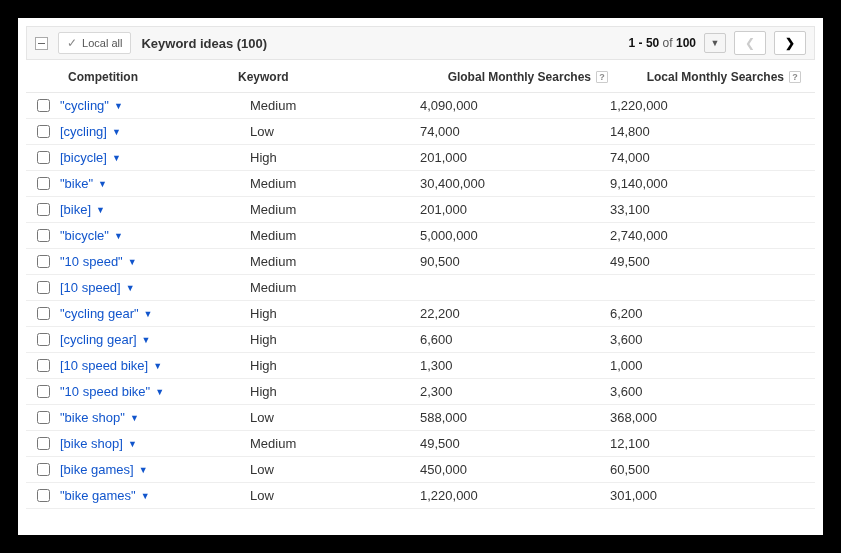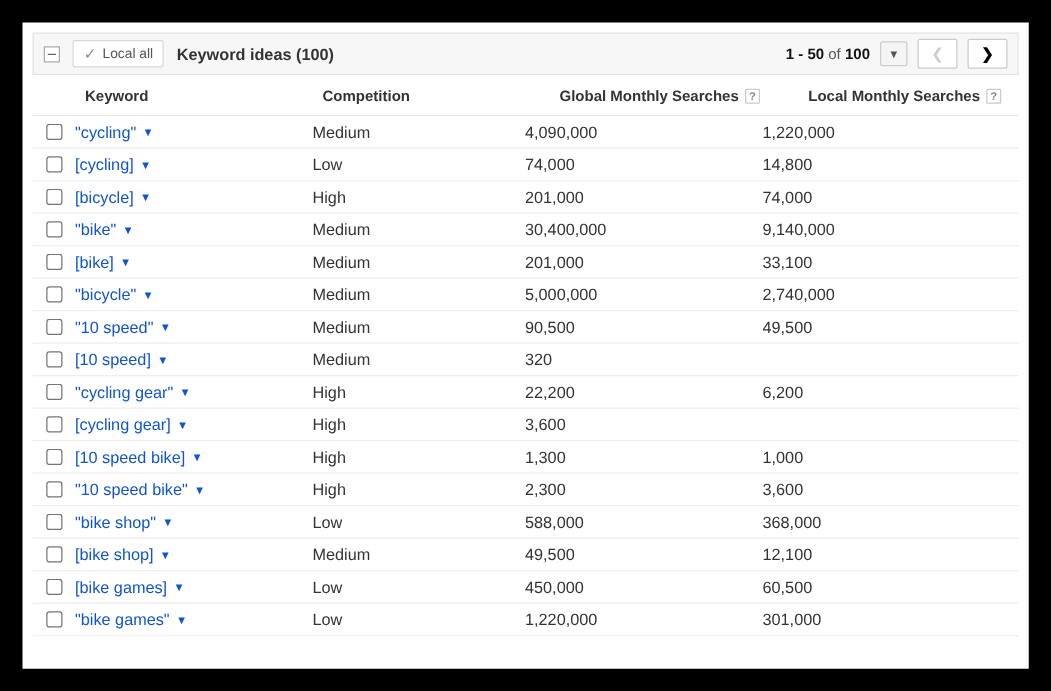--- a/index.html
+++ b/index.html
@@ -158,22 +158,22 @@
         <span>❮</span>
       </div>
       <div class="nav-btn enabled">
         <span>❯</span>
       </div>
     </div>
   </div>
 
   <div class="table-head">
     <div class="col-check"></div>
+    <div class="th col-comp">Competition</div>
     <div class="th col-kw">Keyword</div>
-    <div class="th col-comp">Competition</div>
     <div class="th right col-global">
       <span>Global Monthly Searches</span>
       <span class="help">?</span>
     </div>
     <div class="th right col-local">
       <span>Local Monthly Searches</span>
       <span class="help">?</span>
     </div>
   </div>
 
@@ -292,23 +292,20 @@
       </div>
       <div class="row">
         <div class="col-check">
           <input type="checkbox" style="">
         </div>
         <div class="col-kw"><span class="kw-link">
             <span>[10 speed]</span>
             <span class="caret">▼</span>
           </span></div>
         <div class="col-comp"><span class="comp-val">Medium</span></div>
-        <div class="col-local">
-          <span class="num-val">320</span>
-        </div>
       </div>
       <div class="row">
         <div class="col-check">
           <input type="checkbox" style="">
         </div>
         <div class="col-kw"><span class="kw-link">
             <span>"cycling gear"</span>
             <span class="caret">▼</span>
           </span></div>
         <div class="col-comp"><span class="comp-val">High</span></div>
@@ -321,20 +318,23 @@
       </div>
       <div class="row">
         <div class="col-check">
           <input type="checkbox" style="">
         </div>
         <div class="col-kw"><span class="kw-link">
             <span>[cycling gear]</span>
             <span class="caret">▼</span>
           </span></div>
         <div class="col-comp"><span class="comp-val">High</span></div>
+        <div class="col-global">
+          <span class="num-val">6,600</span>
+        </div>
         <div class="col-local">
           <span class="num-val">3,600</span>
         </div>
       </div>
       <div class="row">
         <div class="col-check">
           <input type="checkbox" style="">
         </div>
         <div class="col-kw"><span class="kw-link">
             <span>[10 speed bike]</span>

